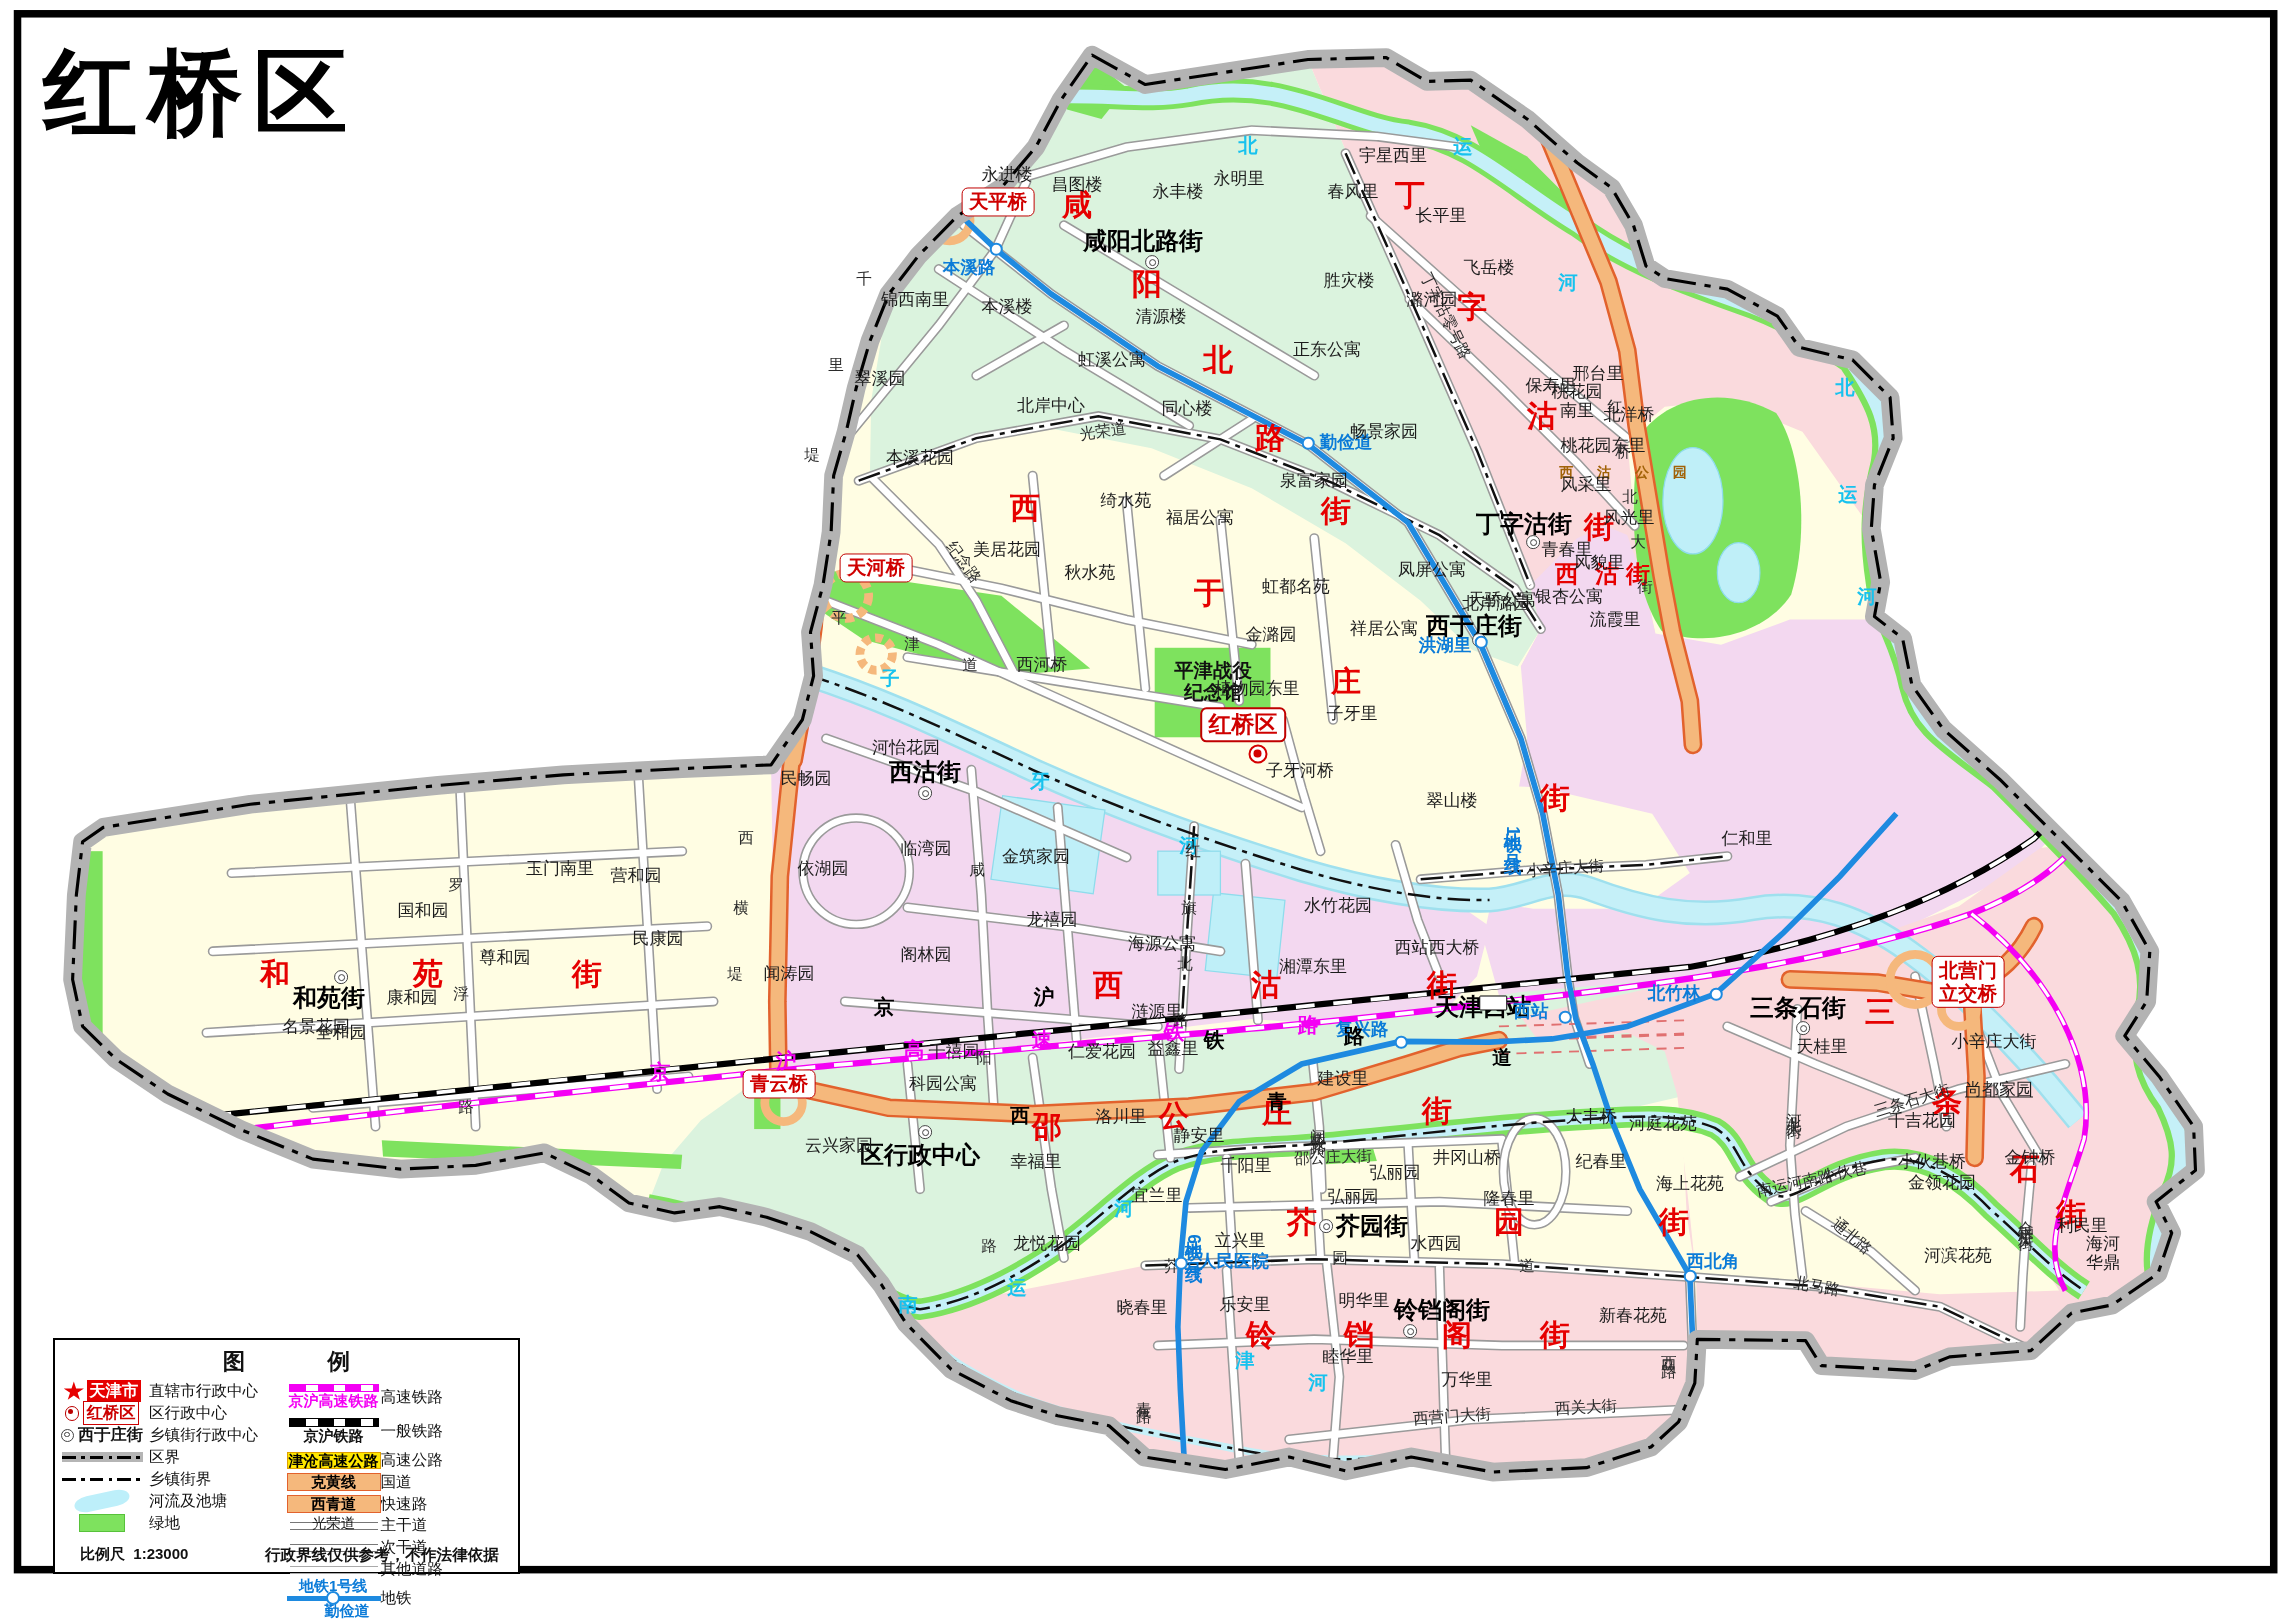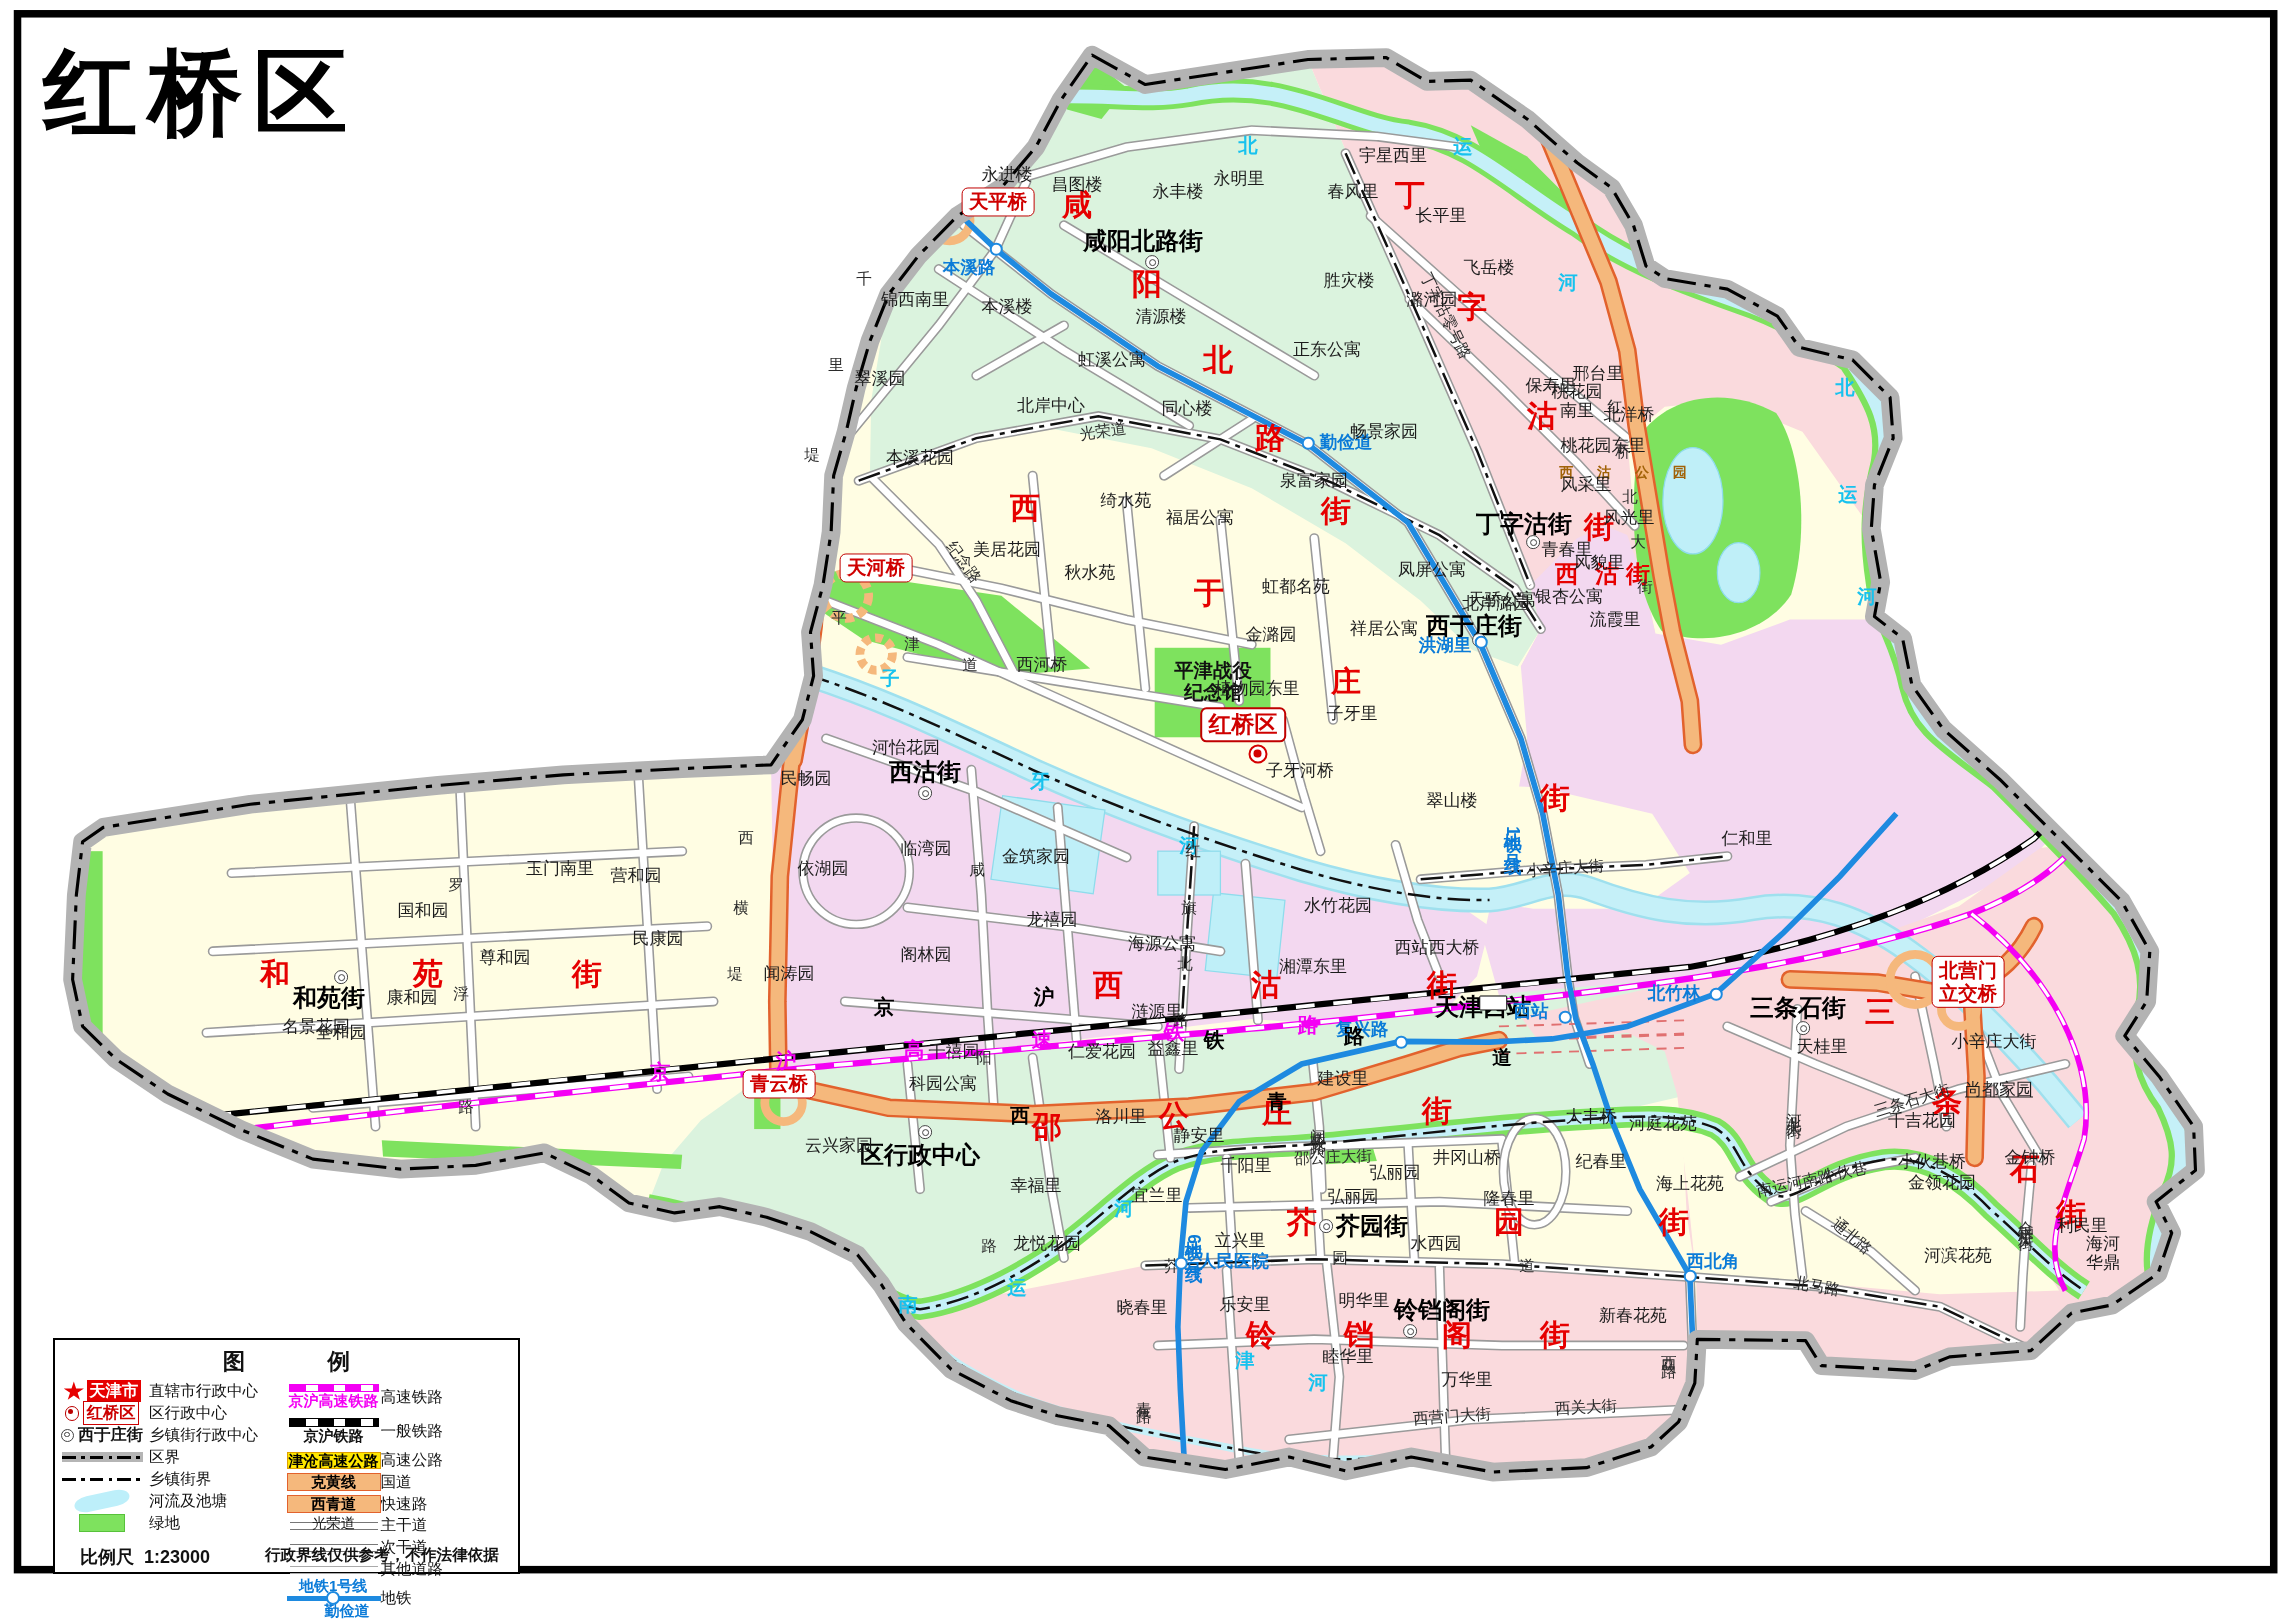--- a/index.html
+++ b/index.html
@@ -42,21 +42,21 @@
   
   .legend{position:absolute;left:53px;top:1338px;width:463px;height:232px;background:#fff;
           border:2.5px solid #000;font-size:16.3px;color:#111;}
   .lg-title{text-align:center;font-size:22.5px;font-weight:700;letter-spacing:38px;margin:6.3px 0 2.5px 38px;}
   .lg-cols{position:relative;display:flex;}
   .lg-col{flex:1;}
   .lg-row{display:flex;align-items:center;height:20.7px;margin:1.3px 0;}
   .lg-ic{width:94px;flex:0 0 94px;display:flex;align-items:center;justify-content:center;position:relative;}
   .lg-lab{font-size:15.6px;}
   .lg-note{position:absolute;left:210px;top:205px;font-size:15.6px;font-weight:700;}
-  .lg-scale{position:absolute;left:25px;top:205px;font-size:18px;font-weight:700;}
+  .lg-scale{position:absolute;left:25px;top:205px;font-size:15px;font-weight:700;}
   .star{width:21px;height:20px;background:#e60000;clip-path:polygon(50% 0,61% 35%,98% 35%,68% 57%,79% 91%,50% 70%,21% 91%,32% 57%,2% 35%,39% 35%);}
   .redbox{background:#e60000;color:#fff;font-weight:700;font-size:16.3px;padding:0 2.5px;margin-left:2.5px;}
   .redobox{border:1.3px solid #c00;color:#c00;font-weight:700;font-size:16.3px;padding:0 2.5px;margin-left:3.8px;background:#fff;}
   .ringo{width:12.5px;height:12.5px;border:1.9px solid #b00;border-radius:50%;position:relative;background:#fff;}
   .ringo::after{content:"";position:absolute;left:1.9px;top:1.9px;width:5px;height:5px;background:#b00;border-radius:50%;}
   .ring2{width:11.3px;height:11.3px;border:1.3px solid #444;border-radius:50%;position:relative;background:#fff;}
   .ring2::after{content:"";position:absolute;left:1.9px;top:1.9px;width:3.8px;height:3.8px;border:1.3px solid #444;border-radius:50%;}
   .bar-gray{width:81px;height:10px;background:#b5b5b5;position:relative;}
   .bar-gray::after,.dashline{content:"";position:absolute;left:0;top:3.8px;width:81px;height:2.5px;
       background:repeating-linear-gradient(90deg,#000 0 13.8px,transparent 13.8px 19px,#000 19px 22.5px,transparent 22.5px 27.5px);}
@@ -535,21 +535,21 @@
       <div class="lbl place" style="left: 1338px; top: 906px;">水竹花园</div>
       <div class="lbl place" style="left: 1313px; top: 967px;">湘潭东里</div>
       <div class="lbl place" style="left: 1452px; top: 801px;">翠山楼</div>
       <div class="lbl place" style="left: 1747px; top: 839px;">仁和里</div>
       <div class="lbl place" style="left: 1437px; top: 948px;">西站西大桥</div>
       <div class="lbl place" style="left: 954px; top: 1052px;">千禧园</div>
       <div class="lbl place" style="left: 943px; top: 1084px;">科园公寓</div>
       <div class="lbl place" style="left: 1102px; top: 1052px;">仁爱花园</div>
       <div class="lbl place" style="left: 1173px; top: 1049px;">益鑫里</div>
       <div class="lbl place" style="left: 839px; top: 1146px;">云兴家园</div>
-      <div class="lbl place" style="left: 1036px; top: 1186px;">幸福里</div>
+      <div class="lbl place" style="left: 1036px; top: 1162px;">幸福里</div>
       <div class="lbl place" style="left: 1121px; top: 1117px;">洛川里</div>
       <div class="lbl place" style="left: 1199px; top: 1136px;">静安里</div>
       <div class="lbl place" style="left: 1343px; top: 1079px;">建设里</div>
       <div class="lbl place" style="left: 1246px; top: 1166px;">千阳里</div>
       <div class="lbl place" style="left: 1047px; top: 1244px;">龙悦花园</div>
       <div class="lbl place" style="left: 1157px; top: 1196px;">宜兰里</div>
       <div class="lbl place" style="left: 1240px; top: 1241px;">立兴里</div>
       <div class="lbl place" style="left: 1436px; top: 1244px;">水西园</div>
       <div class="lbl place" style="left: 1395px; top: 1173px;">弘丽园</div>
       <div class="lbl place" style="left: 1353px; top: 1197px;">弘丽园</div>

